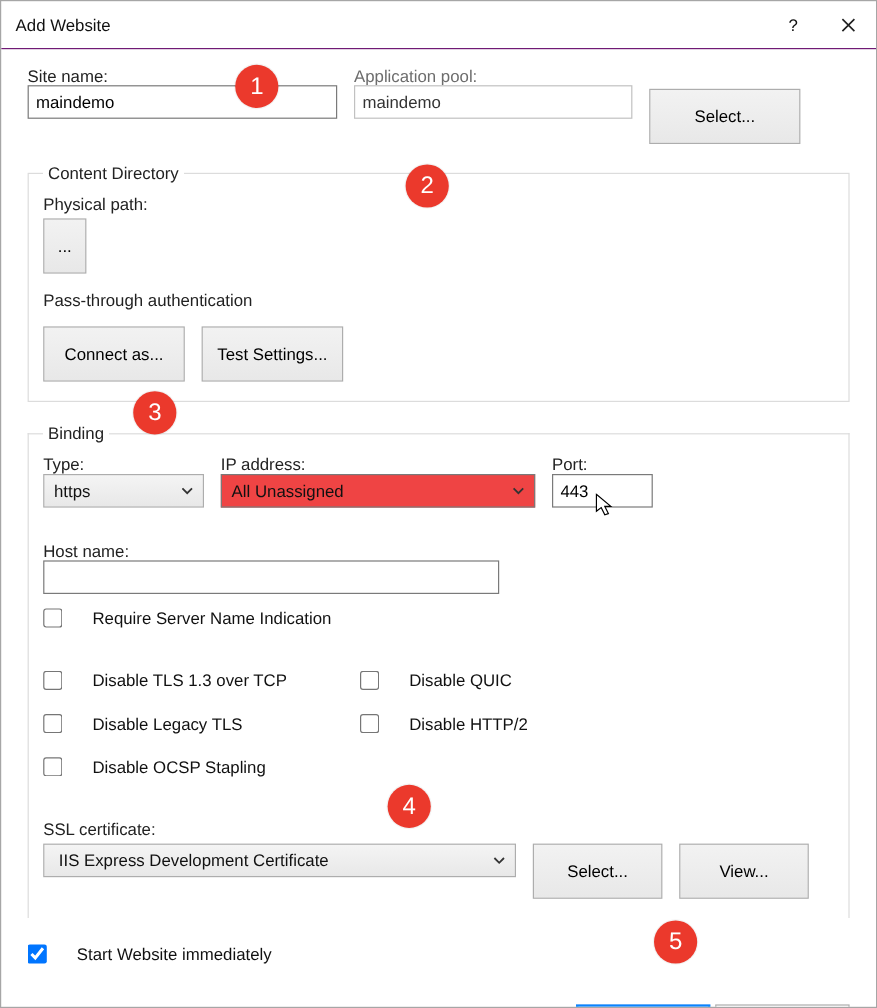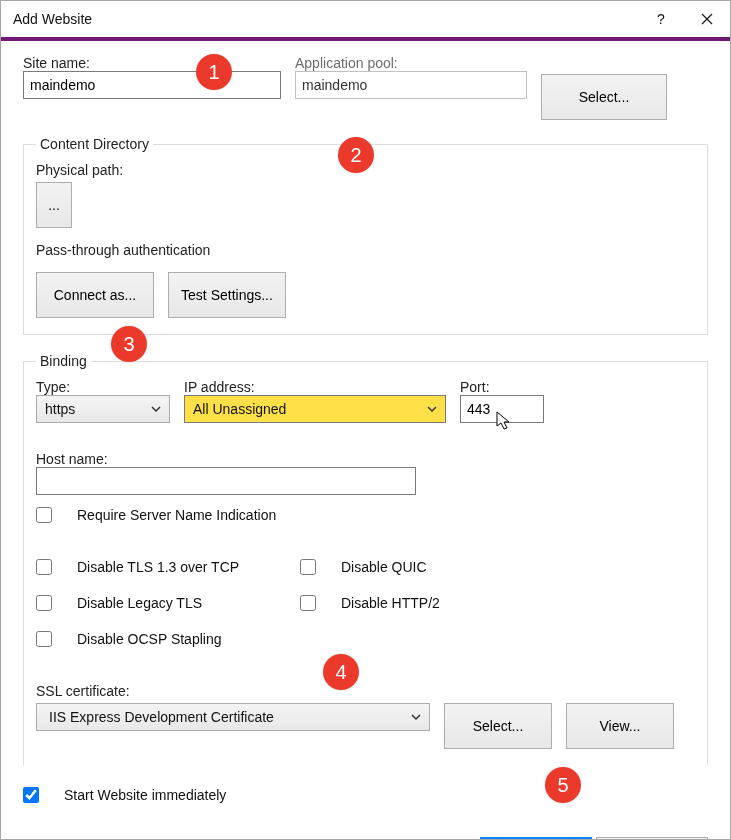--- a/index.html
+++ b/index.html
@@ -9,21 +9,21 @@
     background: #fff;
     font-family: "Segoe UI", Tahoma, sans-serif;
     font-size: 14px; color: #111;
     border: 1px solid #a6a6a6;
     position: relative;
     overflow: hidden;
   }
   .titlebar {
     height: 40px; display: flex; align-items: center;
     padding-left: 12px;
-    border-bottom: 4px solid #701a75;
+    border-bottom: 1px solid #701a75;
   }
   .titlebar .title { flex: 1; font-size: 14px; }
   .titlebar .icon-btn {
     width: 46px; height: 40px;
     display: flex; align-items: center; justify-content: center;
     font-size: 14px;
   }
   .content { padding: 14px 22px 10px 22px; }
   .label { font-size: 14px; color: #222; }
   .label.disabled { color: #6d6d6d; }
@@ -50,21 +50,21 @@
   }
   legend { font-size: 14px; color: #222; padding: 0 4px; }
   .dropdown {
     position: relative;
     display: flex; align-items: center;
     background: linear-gradient(#f4f4f4,#e8e8e8);
     border: 1px solid #adadad;
     padding: 0 22px 0 8px;
     height: 28px;
   }
-  .dropdown.white { background: #fde047; border: 1px solid #7a7a7a; }
+  .dropdown.white { background: #ef4444; border: 1px solid #7a7a7a; }
   .dropdown .arrow {
     position: absolute; right: 4px; top: 0; bottom: 0;
     width: 18px; display:flex; align-items:center; justify-content:center;
   }
   .row { display: flex; gap: 14px; }
   .col { display: flex; flex-direction: column; }
   .cb { display: flex; align-items: center; gap: 25px; height: 24px; }
   .cb input { width:16px;height:16px; margin:0; }
   .marker {
     position: absolute;

